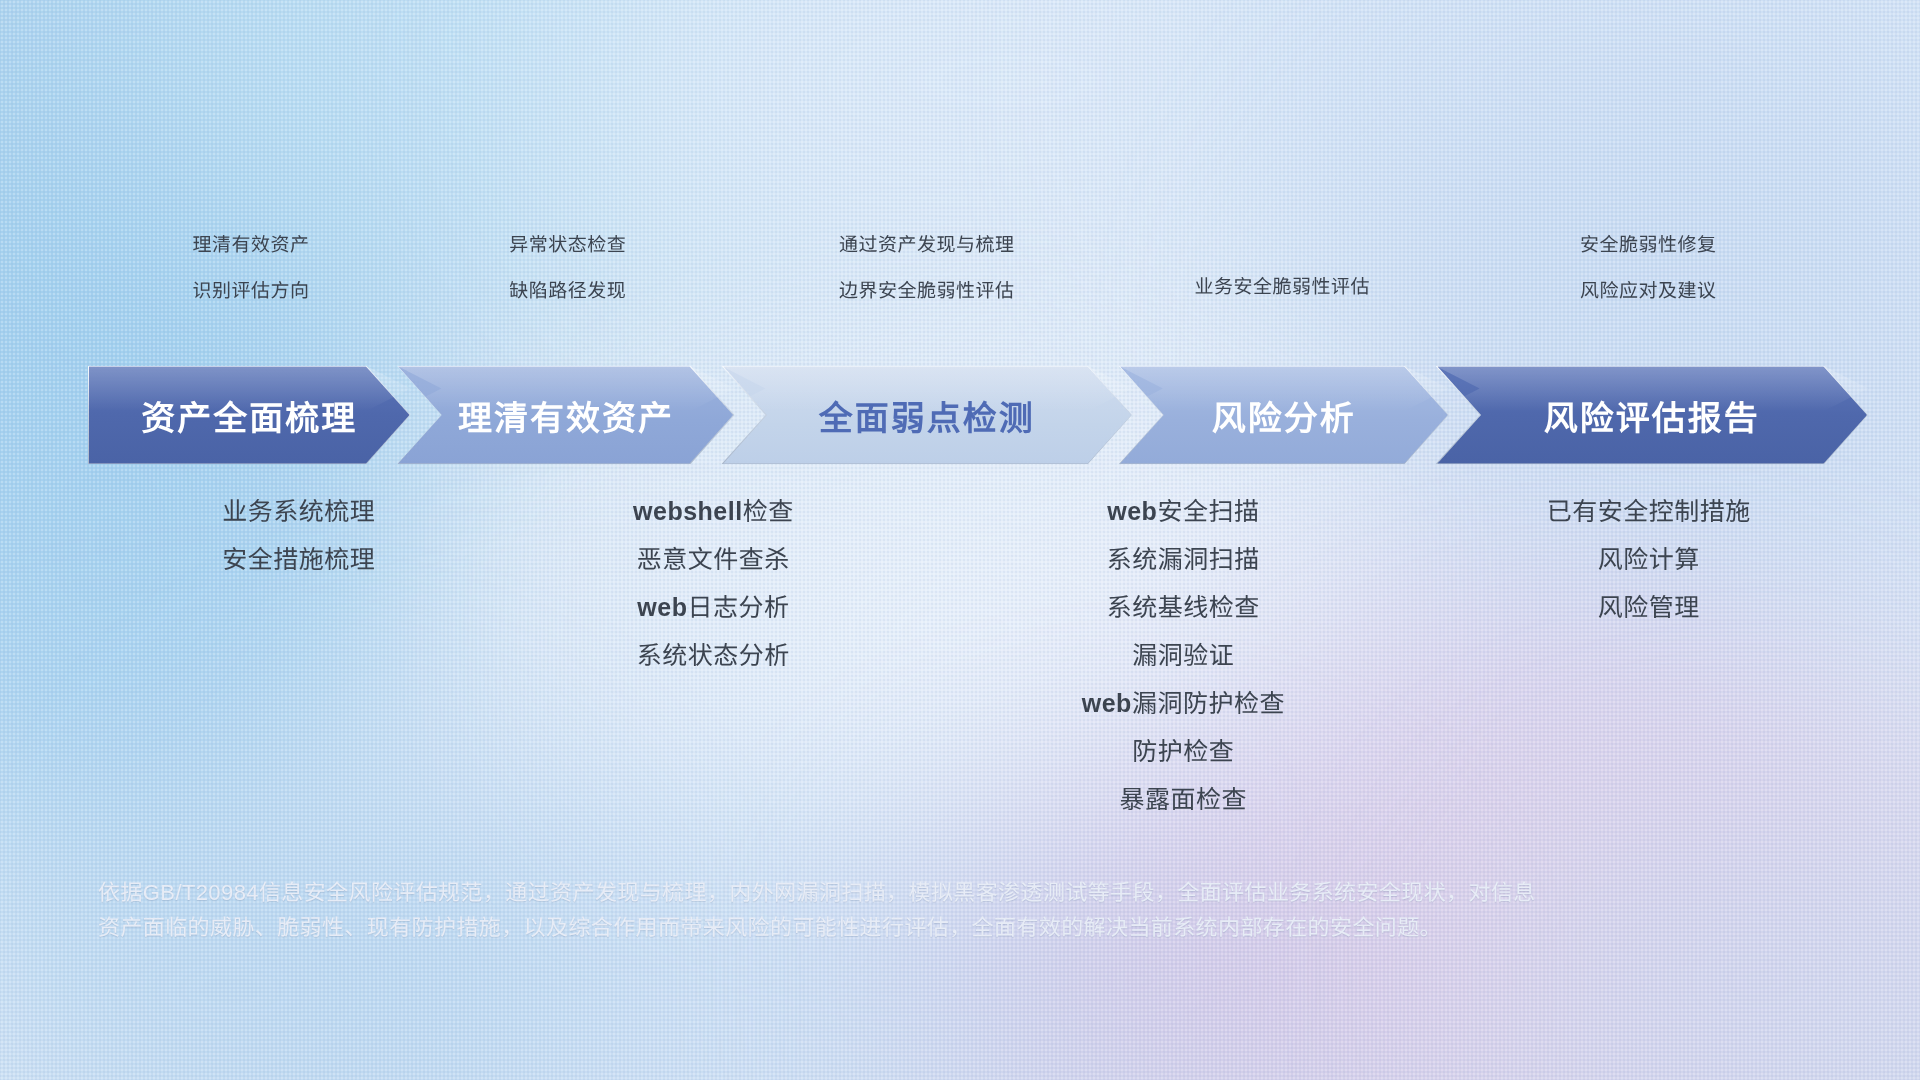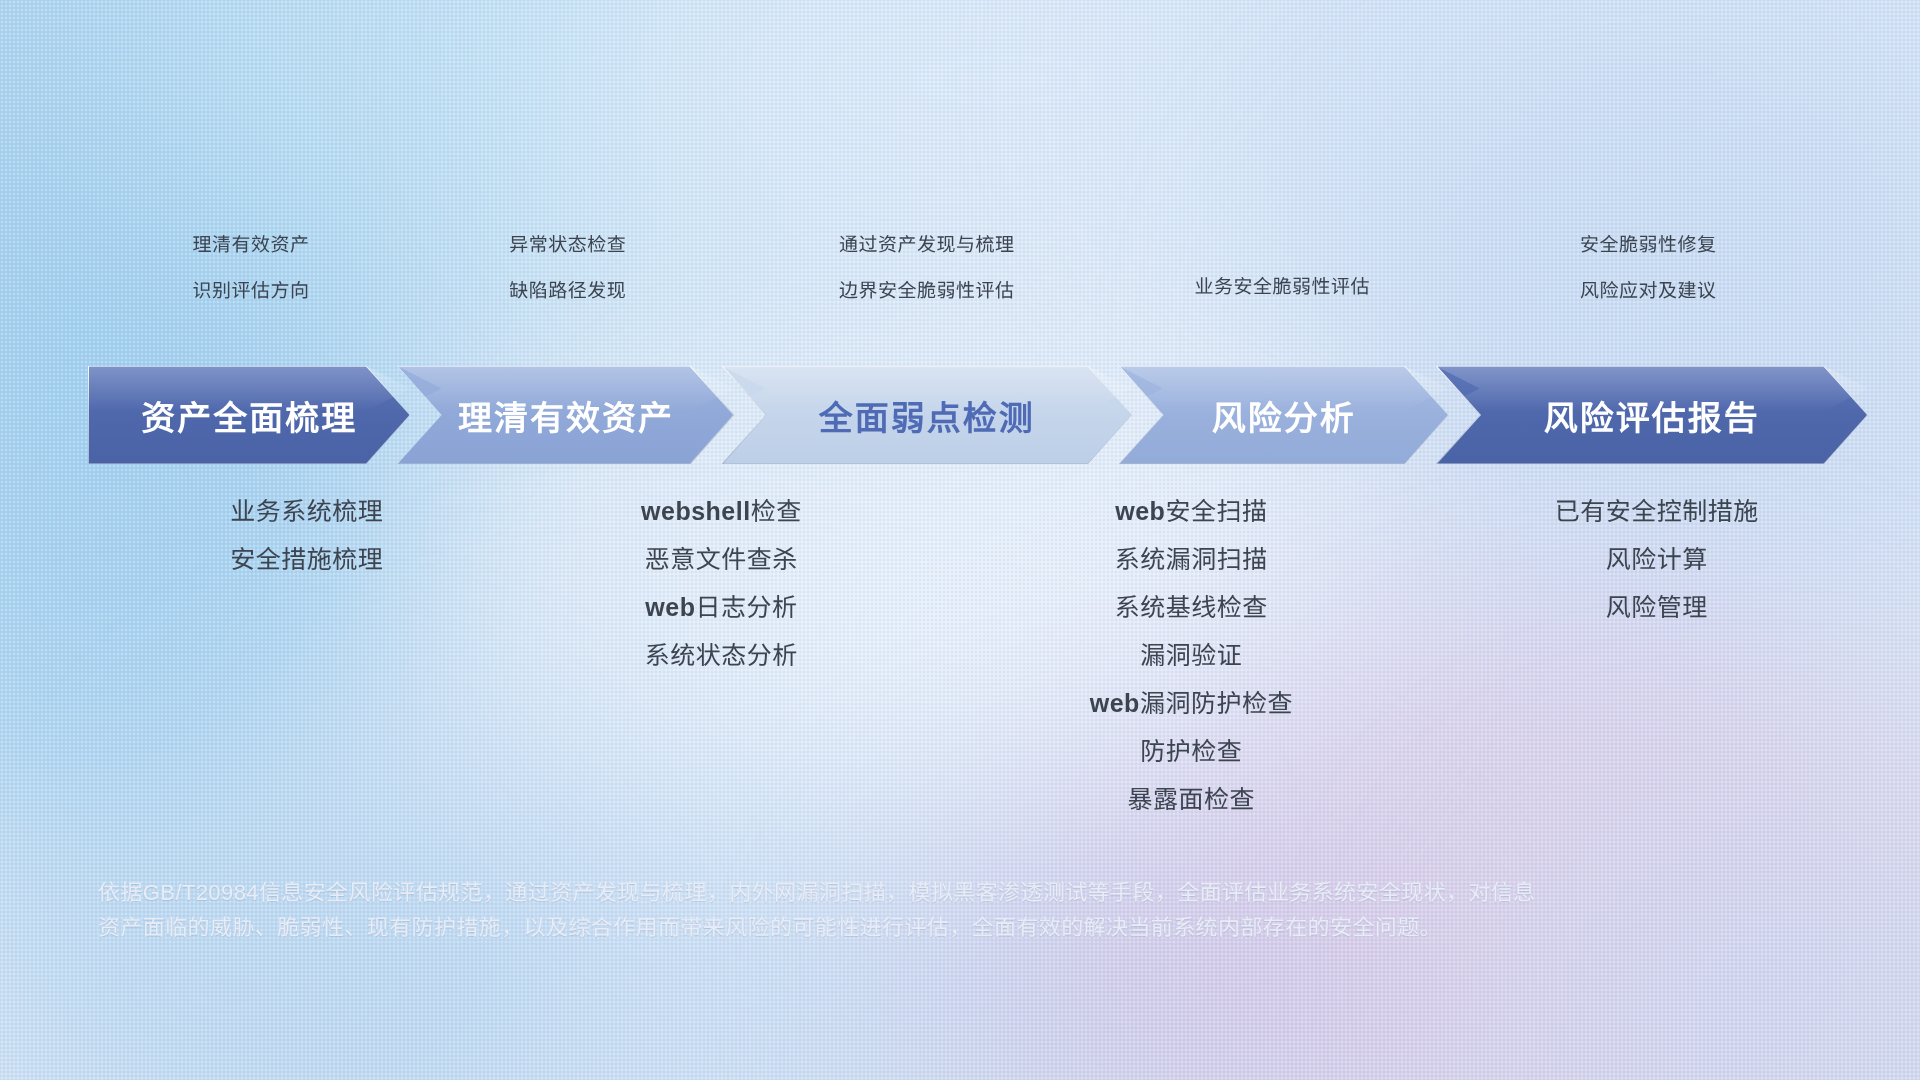--- a/index.html
+++ b/index.html
@@ -141,21 +141,21 @@
     z-index: 3;
     left: 0; right: 0; top: 0;
     height: 46%;
     background: linear-gradient(180deg, rgba(255,255,255,.22), rgba(255,255,255,0));
     pointer-events: none;
   }
 
   
   .bot-row {
     position: absolute;
-    left: 104px;
+    left: 96px;
     top: 495px;
     width: 1760px;
     display: flex;
     align-items: flex-start;
   }
   .bot-col {
     display: flex;
     flex-direction: column;
     align-items: center;
     gap: 16px;

